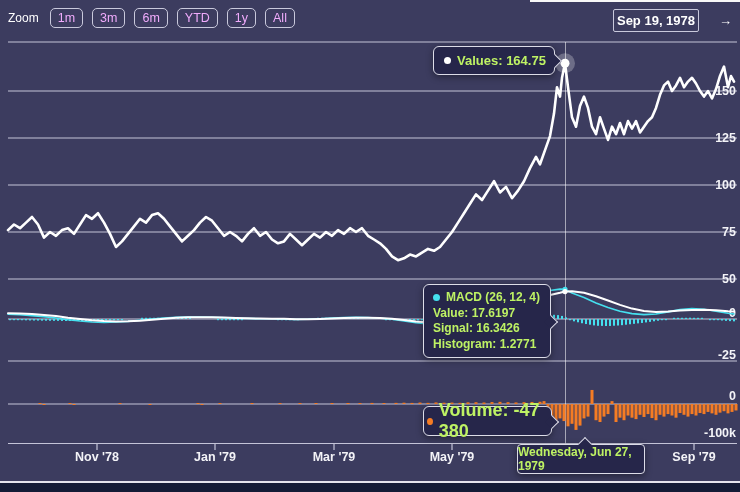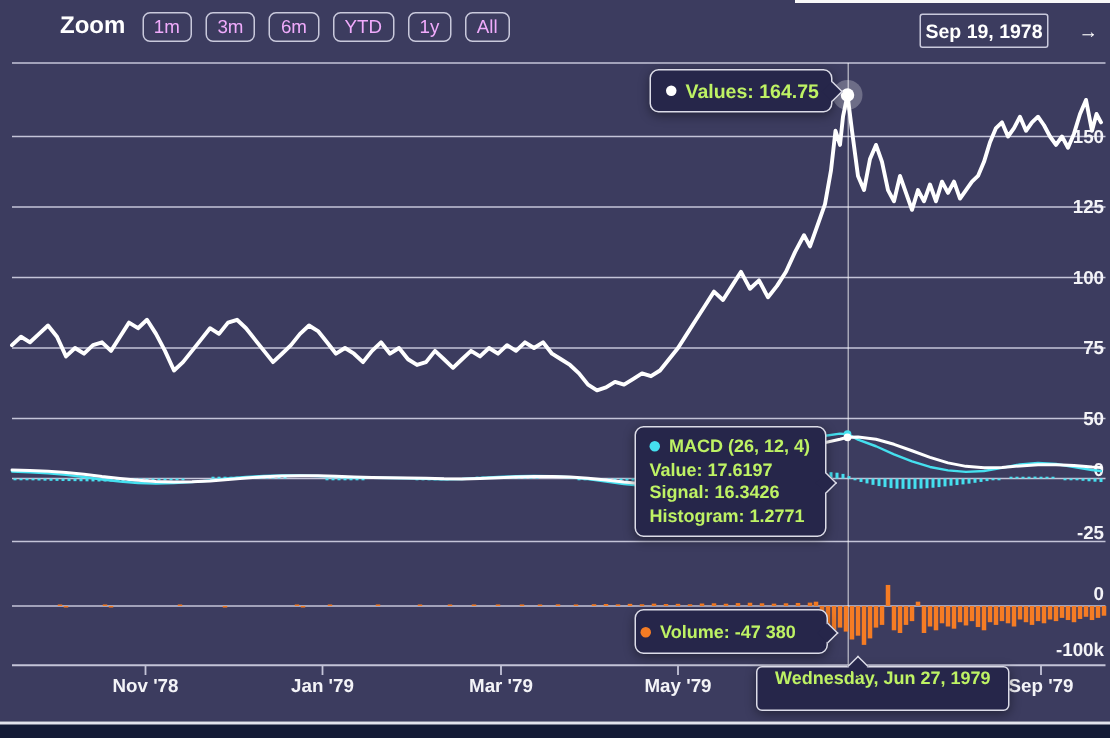--- a/index.html
+++ b/index.html
@@ -4,43 +4,43 @@
 <style>
   html,body{margin:0;padding:0;background:#fff;}
   .stage{position:relative;width:740px;height:492px;background:#3c3c5f;overflow:hidden;
          font-family:"Liberation Sans",sans-serif;}
   svg#chart-svg{position:absolute;left:0;top:0;z-index:1;}
   .top-edge{position:absolute;left:530px;top:0;width:210px;height:2px;background:#f8f8f8;z-index:7;}
   .footer{position:absolute;left:0;top:481px;width:740px;height:11px;background:#141b36;
           border-top:2px solid #e3e3ec;z-index:6;}
   
   .toolbar{position:absolute;left:8px;top:8px;display:flex;align-items:center;gap:9px;z-index:4;color:#fff;}
-  .zoom-label{font-size:16px;font-weight:bold;margin-right:2px;margin-left:32px;}
+  .zoom-label{font-size:12px;font-weight:normal;margin-right:2px;}
   .zoom-btn{min-width:17px;height:20px;padding:0 7px;border:1.5px solid #c9c9dc;border-radius:5px;
             background:transparent;color:#f0abfc;font-size:12.5px;font-family:inherit;
             display:flex;align-items:center;justify-content:center;cursor:pointer;}
   .zoom-btn.selected{font-weight:normal;}
   .range{position:absolute;top:9px;right:8px;display:flex;align-items:center;gap:20px;z-index:4;color:#fff;}
   .range-box{width:84px;height:21px;border:1.5px solid #c9c9dc;border-radius:2px;display:flex;
              align-items:center;justify-content:center;font-size:13px;font-weight:bold;}
   .range-arrow{font-size:13px;}
   
   .tt{position:absolute;background:#26264a;border:1.5px solid #dcdce8;border-radius:6px;color:#bef264;
       font-weight:bold;z-index:5;box-shadow:0 2px 7px rgba(0,0,0,.4);box-sizing:border-box;}
   .dot{display:inline-block;width:7px;height:7px;border-radius:50%;margin-right:6px;}
   .dot-white{background:#ffffff;} .dot-cyan{background:#45e0ef;} .dot-orange{background:#f57c24;}
   .arrow-right::after{content:"";position:absolute;right:-6px;top:50%;width:9px;height:9px;margin-top:-4.5px;
       background:#26264a;border-top:1.5px solid #dcdce8;border-right:1.5px solid #dcdce8;transform:rotate(45deg);}
   .tt-values{left:433px;top:46px;width:122px;height:29px;display:flex;align-items:center;
              padding-left:10px;font-size:13px;}
   .tt-macd{left:423px;top:284px;width:128px;padding:5px 0 5px 9px;font-size:12px;line-height:15.5px;}
   .tt-macd .tt-line{white-space:nowrap;}
   .tt-volume{left:423px;top:406px;width:129px;height:30px;display:flex;align-items:center;
-             padding-left:3px;font-size:12px;}
-  .tt-date{left:504px;top:444px;width:169px;height:30px;display:flex;align-items:flex-start;justify-content:center;
+             padding-left:3px;font-size:18px;}
+  .tt-date{left:517px;top:444px;width:128px;height:30px;display:flex;align-items:flex-end;justify-content:center;
            font-size:12px;border-radius:4px;}
   .tt-date::before{content:"";position:absolute;left:62px;top:-6px;width:9px;height:9px;background:#26264a;
       border-top:1.5px solid #dcdce8;border-left:1.5px solid #dcdce8;transform:rotate(45deg);}
 </style>
 </head>
 <body>
 
 <div class="stage">
   <svg id="chart-svg" width="740" height="492">
       <line x1="8" y1="42" x2="737" y2="42" stroke="#c4c4d8" stroke-width="1"></line>

